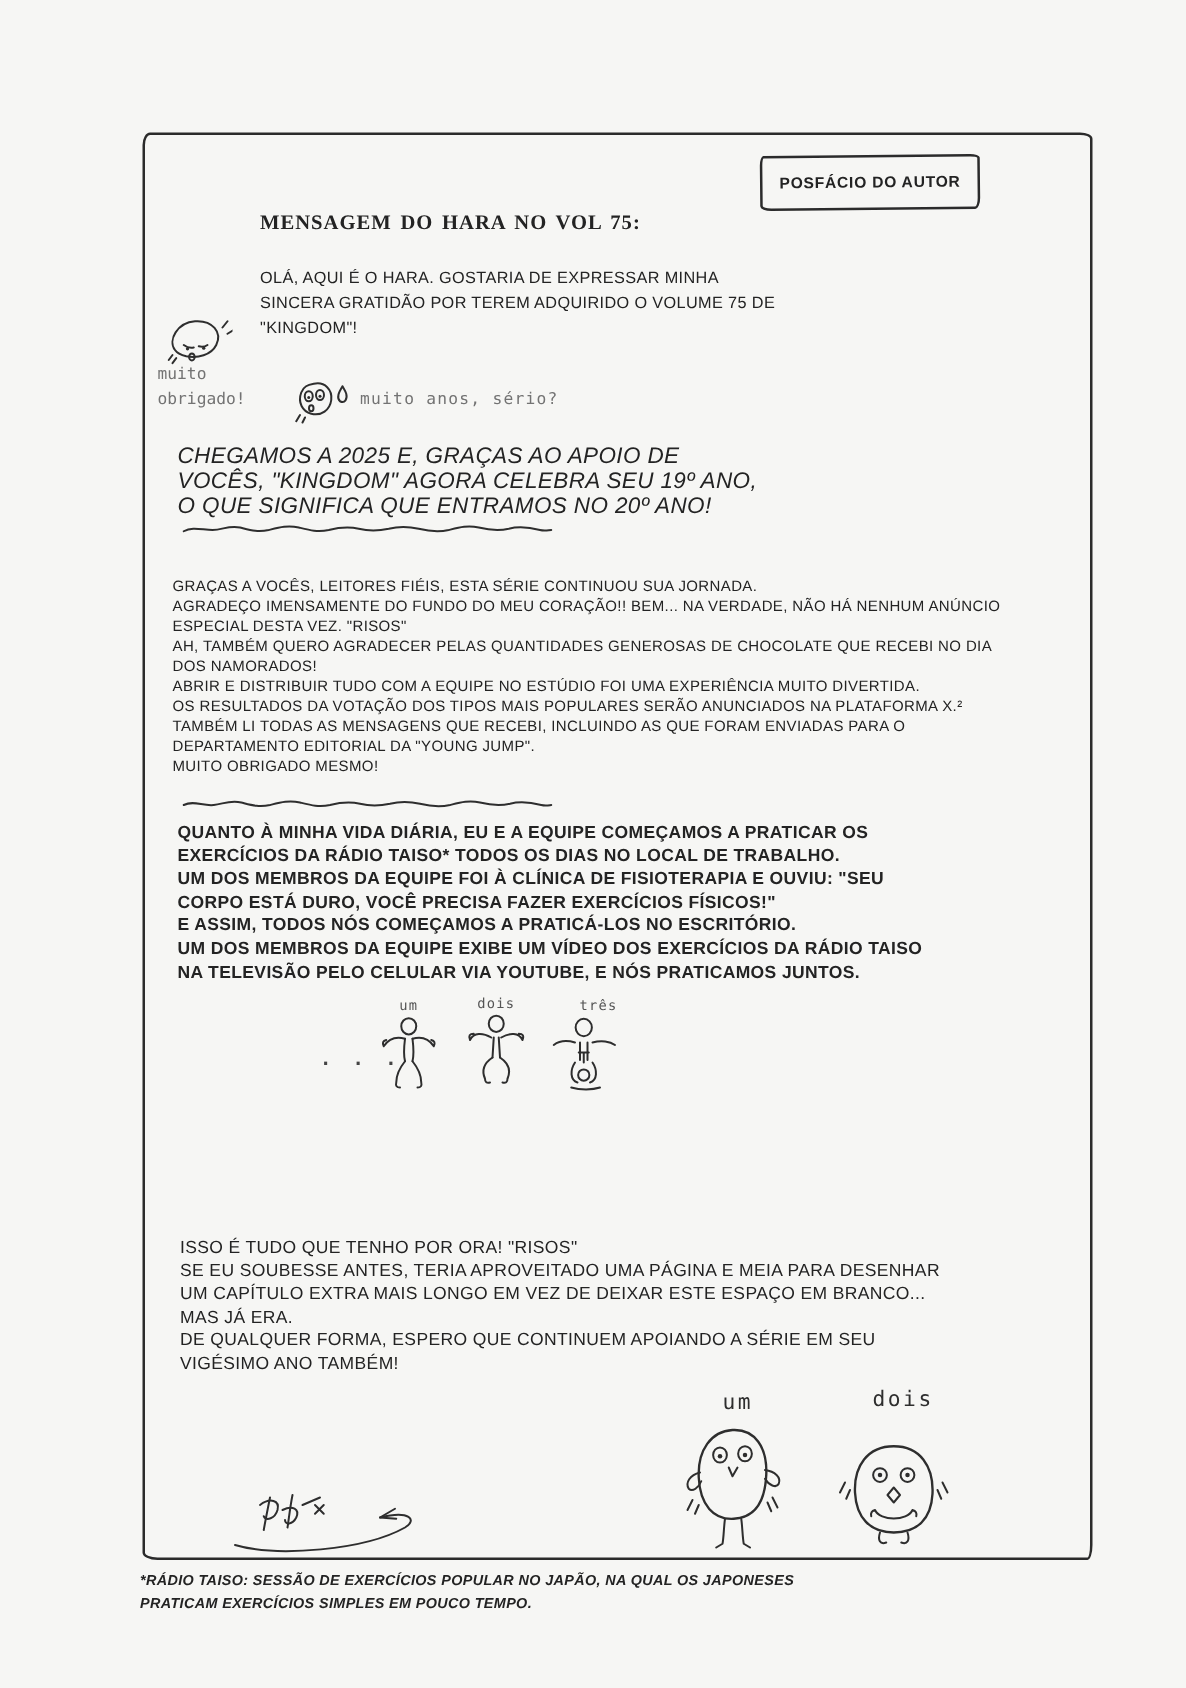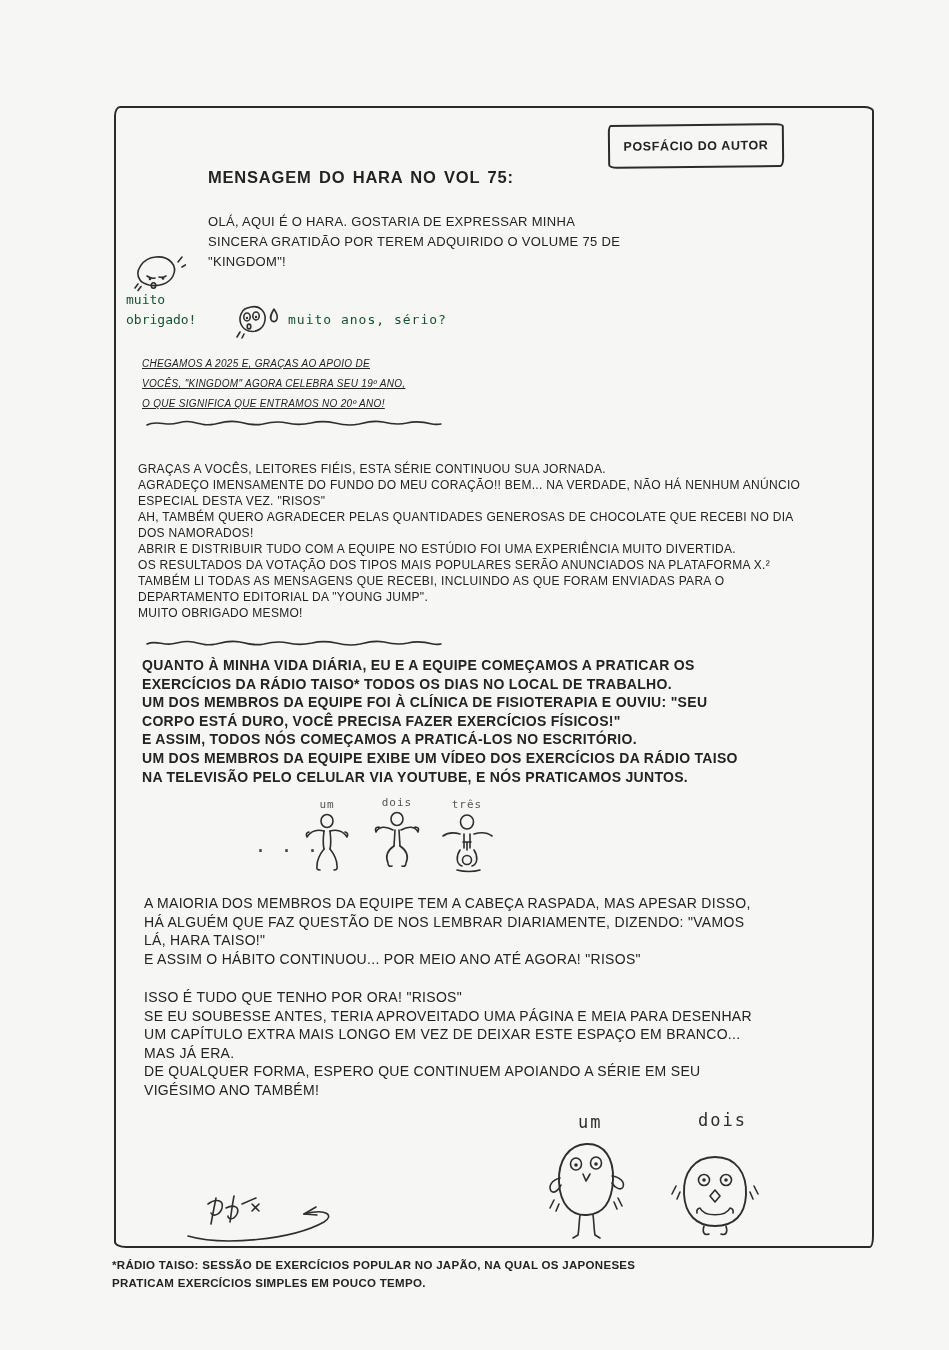--- a/index.html
+++ b/index.html
@@ -22,49 +22,49 @@
   .stamp{
     left:492px;top:16px;width:172px;height:40px;
     border:2px solid #2b2b2b;
     border-radius:3px 8px 4px 9px / 8px 3px 9px 4px;
     display:flex;align-items:center;justify-content:center;
     transform:rotate(-.6deg);
     font-weight:bold;font-size:12.5px;letter-spacing:.6px;
   }
   .title{
     left:92px;top:60px;font-weight:bold;font-size:16.5px;
-    letter-spacing:.8px;word-spacing:2px;
+    letter-spacing:.8px;word-spacing:2px;font-family:Liberation Serif, serif;
   }
   .p-greeting{left:92px;top:104px;font-size:13px;line-height:20px;}
-  .p-anniversary{left:26px;top:246px;font-size:10px;line-height:20px;font-style:italic;text-decoration:underline;}
+  .p-anniversary{left:26px;top:246px;font-size:18px;line-height:20px;font-style:italic;}
   .p-thanks{left:22px;top:353px;font-size:12px;line-height:16px;}
   .p-daily{left:26px;top:548px;font-size:14px;line-height:18.6px;font-weight:bold;}
   .p-habit{left:28px;top:786px;font-size:14px;line-height:18.6px;}
   .p-closing{left:28px;top:880px;font-size:14px;line-height:18.6px;}
-  .hand{font-family:"DejaVu Sans Mono",monospace;color:#14532d;}
+  .hand{font-family:"DejaVu Sans Mono",monospace;color:#737373;}
   .bow-caption{left:10px;top:182px;font-size:13px;line-height:20px;white-space:pre-line;}
   .surprise-caption{left:172px;top:204px;font-size:13px;letter-spacing:1px;}
   .divider1{left:28px;top:308px;}
   .divider2{left:28px;top:528px;}
   .ex-group{left:128px;top:688px;width:300px;height:96px;}
   .ex-dots{left:12px;top:42px;font-size:15px;font-weight:bold;letter-spacing:4px;color:#444;}
   .ex-fig{position:absolute;width:54px;text-align:center;}
   .ex-fig .lbl{display:block;font-size:11px;color:#555;letter-spacing:1px;margin-bottom:1px;}
   .ex-f1{left:56px;top:2px;}
   .ex-f2{left:126px;top:0px;}
-  .ex-f3{left:196px;top:2px;}
+  .ex-f3{left:196px;top:2px;text-align:right;}
   .mascot-lbl{font-size:17px;letter-spacing:2px;color:#2e2e2e;}
   .m1-lbl{left:462px;top:1004px;}
   .m2-lbl{left:582px;top:1002px;}
   .mascot1{left:424px;top:1030px;}
   .mascot2{left:550px;top:1044px;}
   .signature{left:66px;top:1080px;}
   .footnote{
     left:112px;top:1256px;font-size:11.5px;line-height:18px;
-    font-weight:bold;white-space:pre-line;letter-spacing:.3px;
+    font-weight:bold;font-style:italic;white-space:pre-line;letter-spacing:.3px;
   }
   svg{display:block;}
   .ink{stroke:#2e2e2e;fill:none;stroke-width:1.6;stroke-linecap:round;stroke-linejoin:round;}
   .ink-fill{fill:#2e2e2e;stroke:none;}
 </style>
 </head>
 <body>
 
 <div class="panel">
 
@@ -167,24 +167,20 @@
         <path class="ink" d="M20,22 C13,20 7,21 3,24 M34,22 C41,20 48,21 52,24"></path>
         <path class="ink" d="M24,22 L24,36 M30,22 L30,36"></path>
         <path class="ink" d="M23,30 L31,30 M27,30 L27,38"></path>
         <path class="ink" d="M20,38 C16,44 16,52 22,54 M34,38 C38,44 38,52 32,54"></path>
         <circle class="ink" cx="27" cy="48" r="4.5"></circle>
         <path class="ink" d="M17,58 C24,60 34,60 40,58"></path>
       </svg>
     </div>
   </div>
 
-  <div class="abs comic p-habit">A MAIORIA DOS MEMBROS DA EQUIPE TEM A CABEÇA RASPADA, MAS APESAR DISSO,
-HÁ ALGUÉM QUE FAZ QUESTÃO DE NOS LEMBRAR DIARIAMENTE, DIZENDO: "VAMOS
-LÁ, HARA TAISO!"
-E ASSIM O HÁBITO CONTINUOU... POR MEIO ANO ATÉ AGORA! "RISOS"</div>
 
   <div class="abs comic p-closing">ISSO É TUDO QUE TENHO POR ORA! "RISOS"
 SE EU SOUBESSE ANTES, TERIA APROVEITADO UMA PÁGINA E MEIA PARA DESENHAR
 UM CAPÍTULO EXTRA MAIS LONGO EM VEZ DE DEIXAR ESTE ESPAÇO EM BRANCO...
 MAS JÁ ERA.
 DE QUALQUER FORMA, ESPERO QUE CONTINUEM APOIANDO A SÉRIE EM SEU
 VIGÉSIMO ANO TAMBÉM!</div>
 
   <svg class="abs signature" width="172" height="58" viewBox="0 0 172 58">
     <path class="ink" d="M34,10 C32,20 30,30 29,36"></path>

